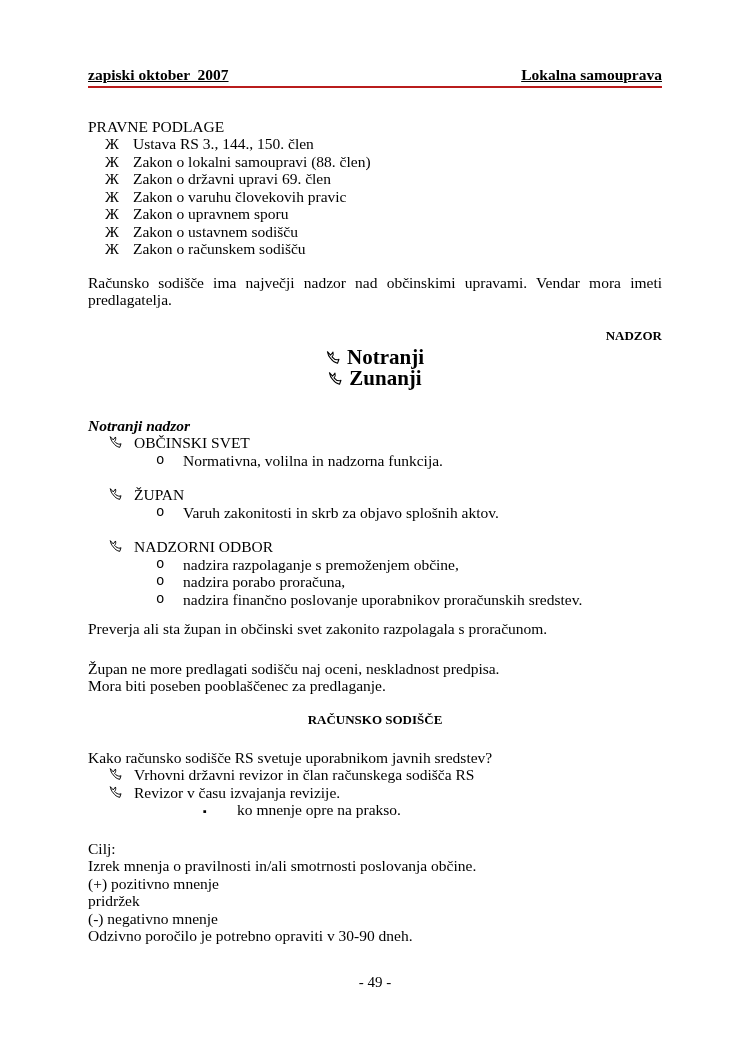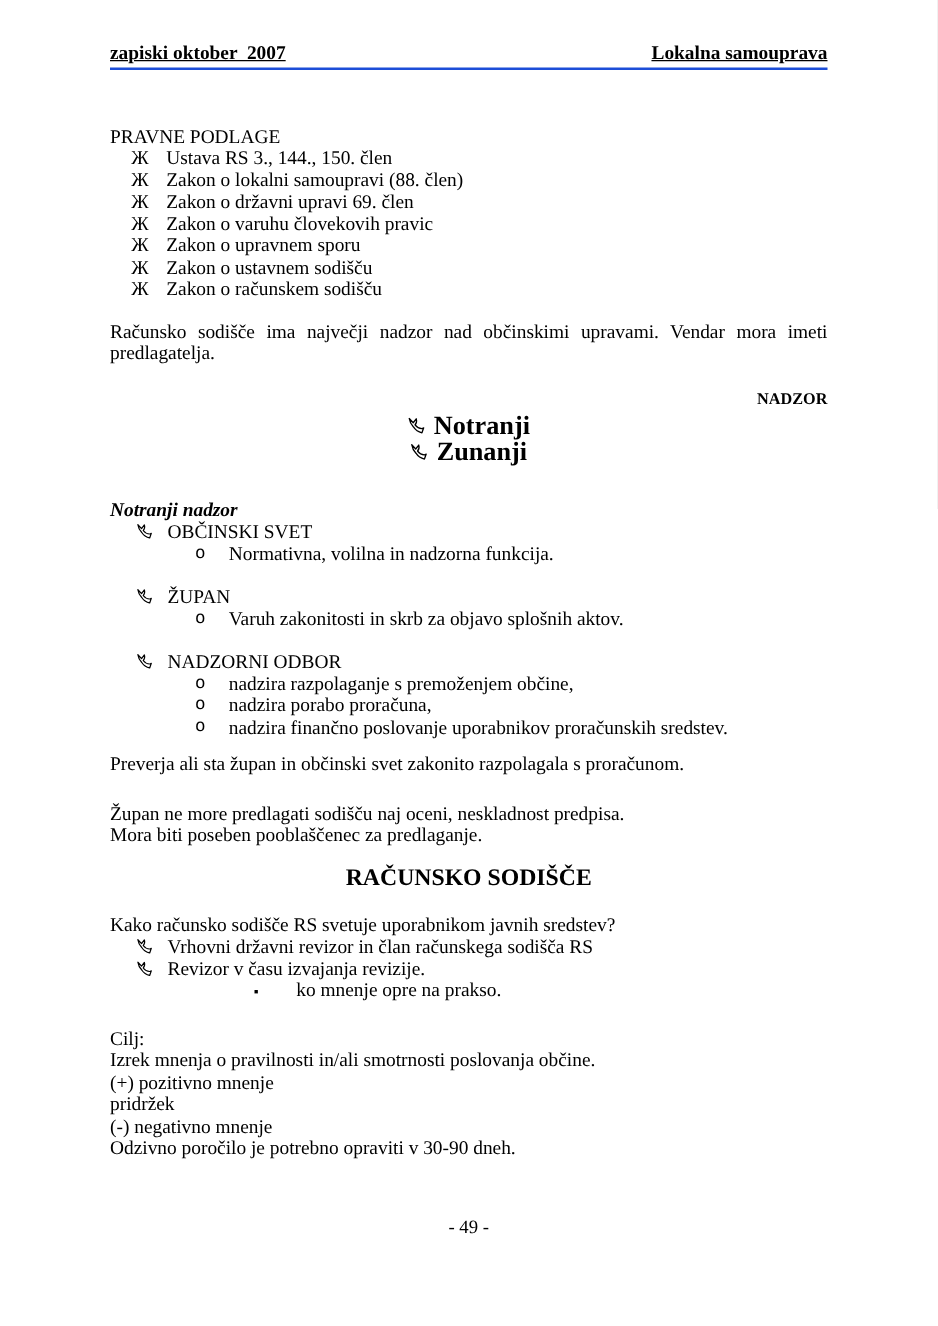--- a/index.html
+++ b/index.html
@@ -5,25 +5,25 @@
   html,body { margin:0; padding:0; background:#e8e8e8; }
   .page {
     width:750px; height:1061px; background:#ffffff; margin:0 auto;
     position:relative; color:#000;
     font-family:"Liberation Serif","DejaVu Serif",serif;
     font-size:15.5px; line-height:17.5px; overflow:hidden;
   }
   .content { margin:0 88px; width:574px; }
   .header {
     display:flex; justify-content:space-between; align-items:flex-end;
-    padding-top:34px; padding-bottom:2px; border-bottom:2px solid #1d4ed8;
+    padding-top:66px; padding-bottom:2px; border-bottom:2px solid #b91c1c;
     font-weight:bold;
   }
   .header span { text-decoration:underline; white-space:pre; }
-  .title-caps { margin-top:45px; }
+  .title-caps { margin-top:30px; }
   .row { display:flex; align-items:flex-start; }
   
   .li-zhe .m { margin-left:17px; width:28px; flex:0 0 auto; }
   
   .li-hand .m { margin-left:21px; width:25px; flex:0 0 auto; padding-top:2px; }
   
   .li-o .m { margin-left:68px; width:27px; flex:0 0 auto;
              font-family:"Liberation Mono","DejaVu Sans Mono",monospace; font-size:14px; }
   
   .li-sq .m { margin-left:115px; width:34px; flex:0 0 auto; font-size:11px; padding-top:2px; }
@@ -32,21 +32,21 @@
   .nadzor { margin-top:16px; }
   .nadzor-title { font-weight:bold; font-size:13px; line-height:22px; text-align:right;font-family:Liberation Serif, serif; }
   .nadzor-item { display:flex; justify-content:center; align-items:baseline;
                  font-weight:bold; font-size:21px; line-height:21px; }
   .nadzor-item .icon { margin-right:7px; position:relative; top:1px; }
   .bolditalic { font-weight:bold; font-style:italic; }
   .sec-notranji { margin-top:28px; }
   .group-gap { margin-top:17px; }
   .p-preverja { margin-top:12px; }
   .p-zupan { margin-top:22px; }
-  .racunsko-title { margin-top:15px; font-weight:bold; font-size:19px; line-height:20px; text-align:center; }
+  .racunsko-title { margin-top:15px; font-weight:bold; font-size:13px; line-height:20px; text-align:center; }
   .p-nadzorujejo { margin-top:14px; }
   .sec-kako { margin-top:19px; }
   .sec-cilj { margin-top:19px; }
   .p-odzivno { }
   .footer { position:absolute; top:974px; left:0; width:750px; text-align:center; font-size:15px; }
   svg.hand { display:block; }
 </style>
 </head>
 <body>
 

